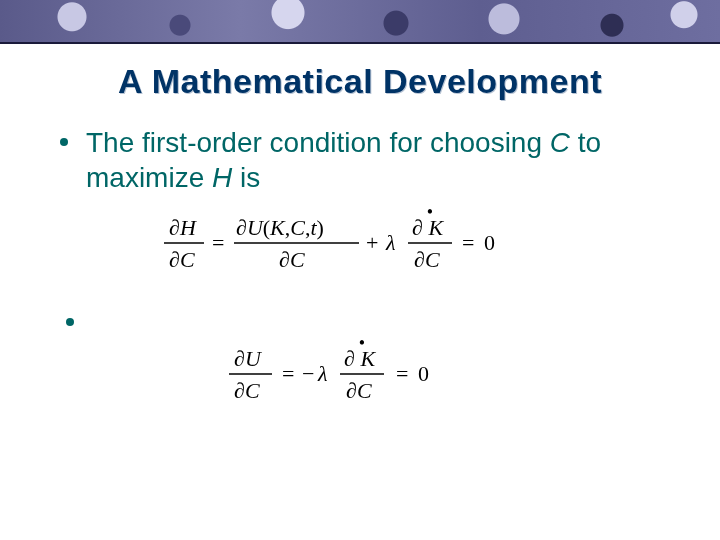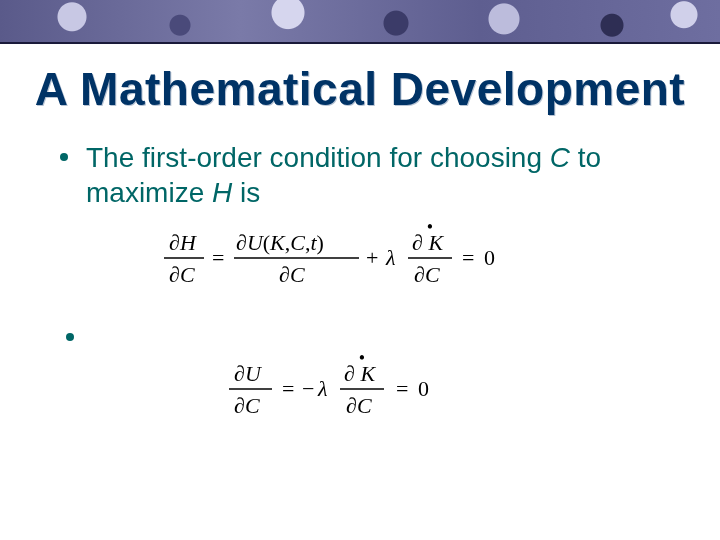--- a/index.html
+++ b/index.html
@@ -20,21 +20,21 @@
       radial-gradient(circle at 25% 60%, #4a4a7a 0 10px, transparent 11px),
       radial-gradient(circle at 40% 30%, #d6d6ee 0 16px, transparent 17px),
       radial-gradient(circle at 55% 55%, #3b3b68 0 12px, transparent 13px),
       radial-gradient(circle at 70% 45%, #bcbcdc 0 15px, transparent 16px),
       radial-gradient(circle at 85% 60%, #2e2e54 0 11px, transparent 12px),
       radial-gradient(circle at 95% 35%, #d0d0ea 0 13px, transparent 14px),
       linear-gradient(90deg, #5a5a8a, #7a7aa8, #5e5e90, #6e6ea0);
     border-bottom: 2px solid #1a1a3a;
   }
   .title {
-    font-size: 46px;
+    font-size: 34px;
     font-weight: bold;
     color: #003366;
     text-align: center;
     margin-top: 18px;
     text-shadow: 1px 1px 0 #b8c4d4;
     letter-spacing: 0.5px;
   }
   .bullets {
     margin-top: 24px;
     padding: 0 32px 0 60px;

